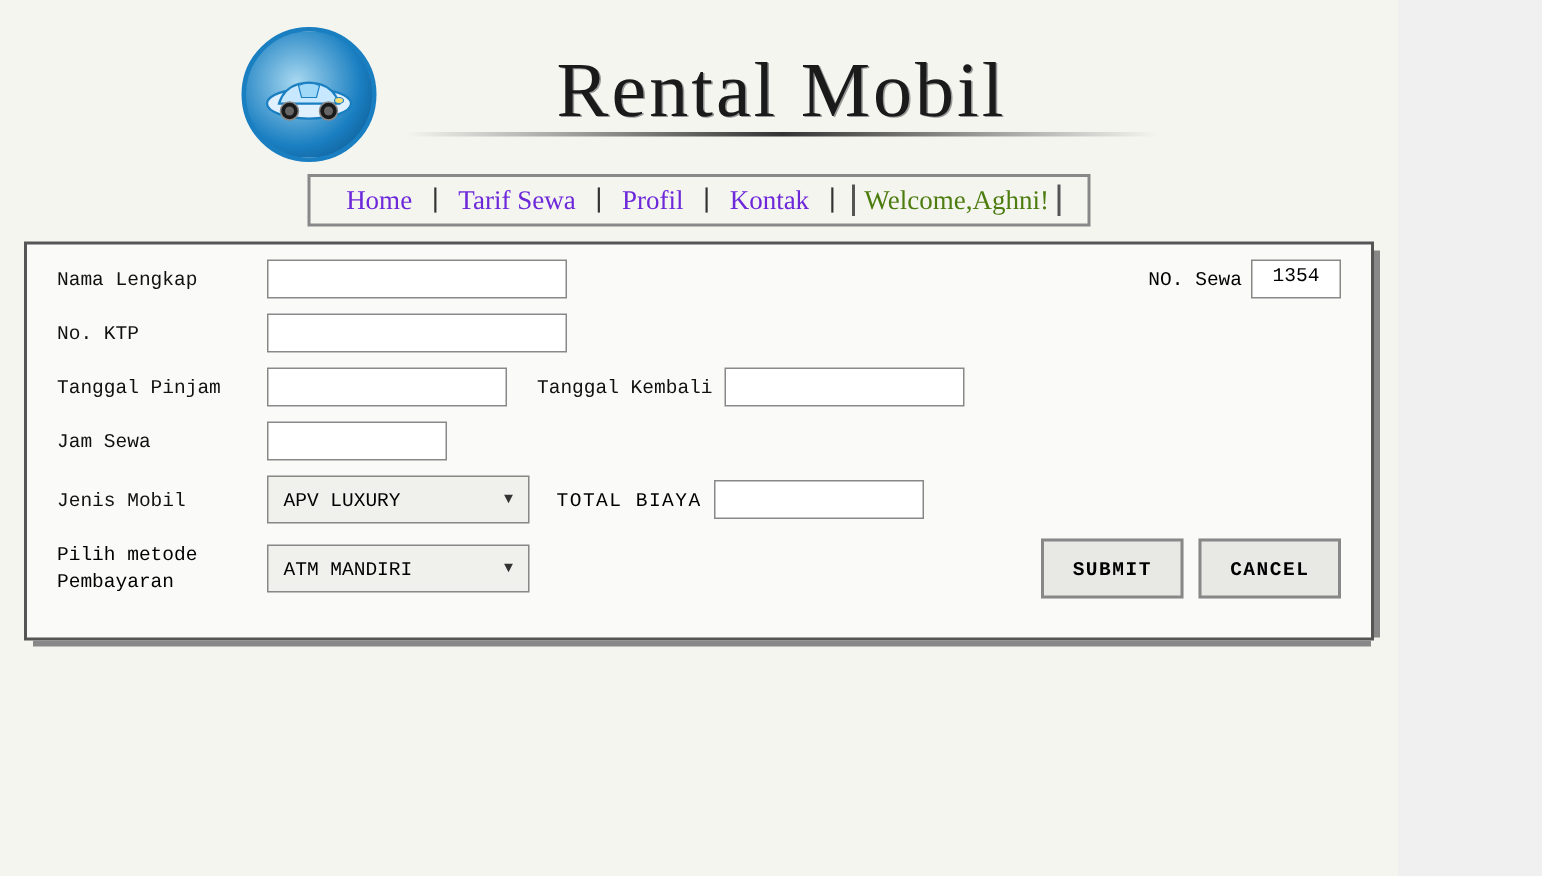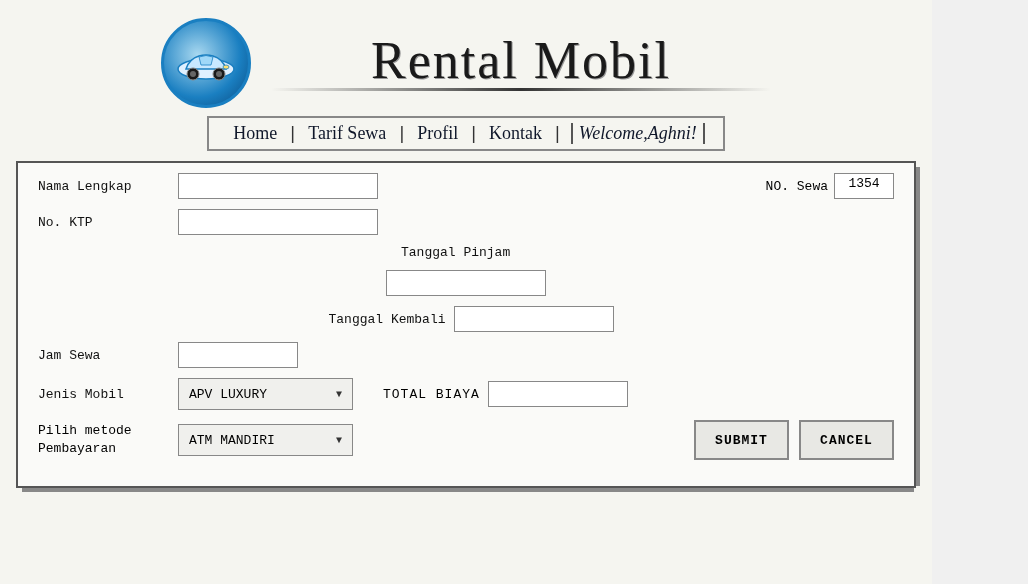--- a/index.html
+++ b/index.html
@@ -78,40 +78,39 @@
       margin: 2px auto;
       display: flex;
       align-items: center;
       gap: 0;
       background: #f5f5f0;
     }
 
     .nav-item {
       font-family: 'Brush Script MT', 'Comic Sans MS', cursive;
       font-size: 18px;
-      color: #0f172a;
+      color: #6d28d9;
       cursor: pointer;
       padding: 0 6px;
     }
 
     .nav-separator {
       color: #333;
       font-size: 18px;
       padding: 0 4px;
     }
 
     .nav-welcome {
       font-family: 'Brush Script MT', 'Comic Sans MS', cursive;
       font-size: 18px;
-      color: #0f172a;
+      color: #4d7c0f;
       padding: 0 6px;
       border-left: 2px solid #555;
       border-right: 2px solid #555;
       margin-left: 4px;
-      font-style: italic;
     }
 
     
     .form-container {
       width: 900px;
       border: 2px solid #555;
       background: #fafaf8;
       margin-top: 8px;
       padding: 0;
       position: relative;
@@ -243,21 +242,21 @@
     }
 
     .dropdown-payment {
       width: 175px;
     }
 
     .total-biaya-group {
       display: flex;
       align-items: center;
       gap: 8px;
-      margin-left: 20px;
+      margin-left: 8px;
     }
 
     .total-biaya-label {
       font-size: 13px;
       font-family: 'Courier New', Courier, monospace;
       white-space: nowrap;
       letter-spacing: 1px;
     }
 
     
@@ -299,21 +298,20 @@
       position: absolute;
       bottom: -6px;
       left: 4px;
       height: 4px;
       width: calc(100% - 4px);
       background: #888;
     }
 
     .row-tanggal {
       gap: 10px;
-      flex-direction: column;
     }
 
     .tanggal-kembali-group {
       display: flex;
       align-items: center;
       gap: 8px;
       margin-left: 10px;
     }
 
     .payment-row {

